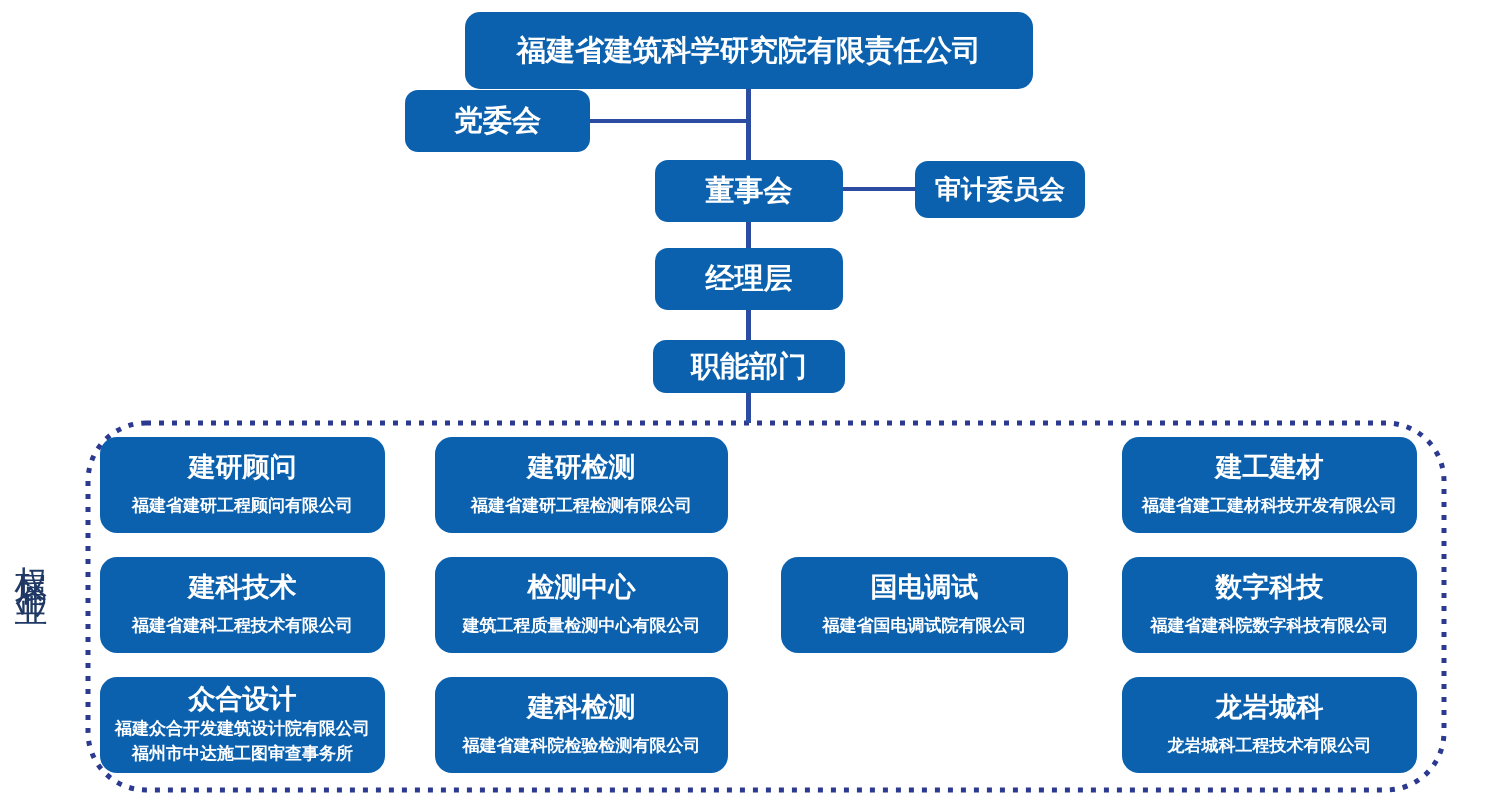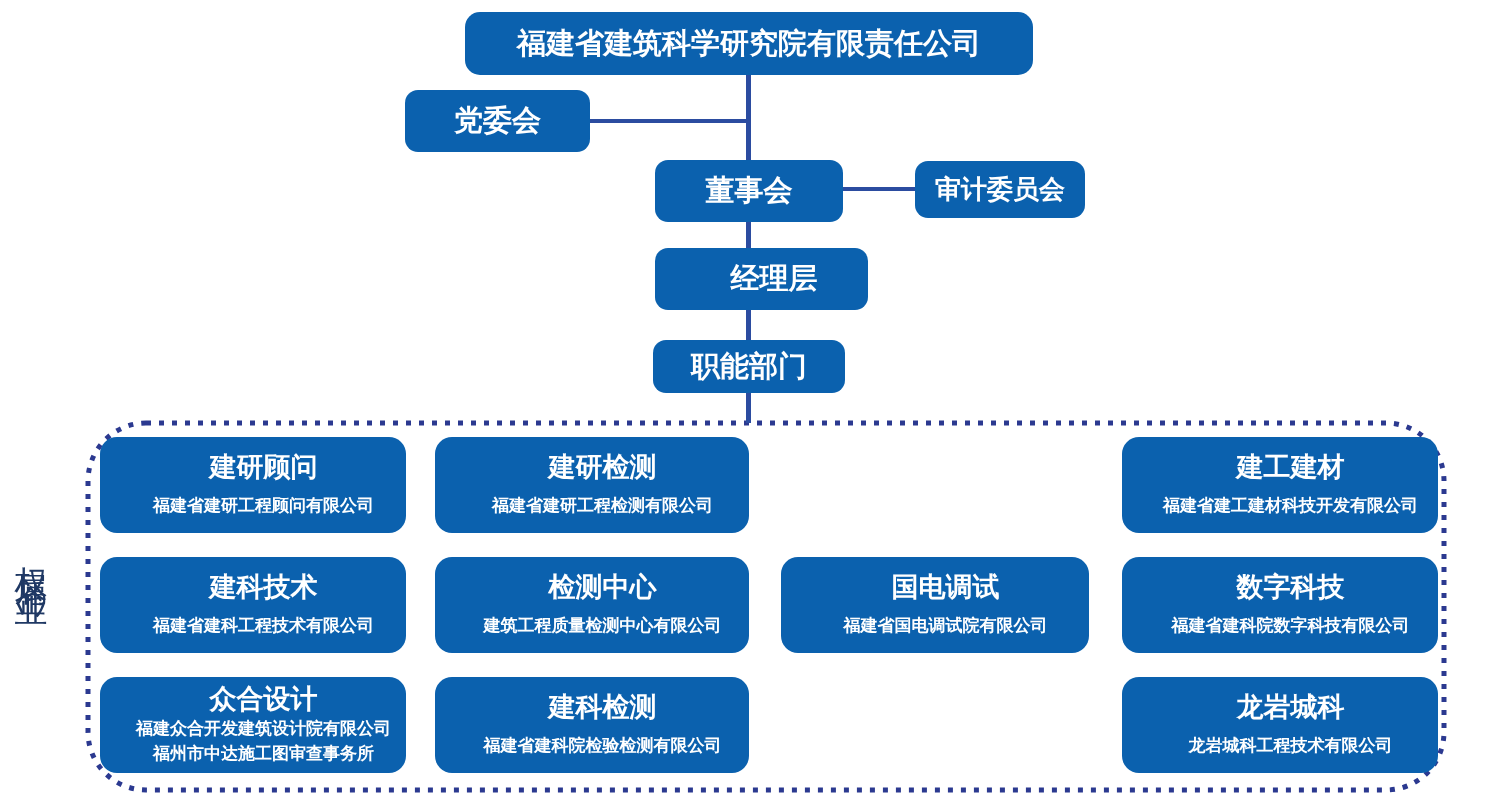--- a/index.html
+++ b/index.html
@@ -13,25 +13,25 @@
   .node{
     position:absolute;
     background:#0B61AE;
     color:#ffffff;
     display:flex;align-items:center;justify-content:center;
     font-weight:700;
     border-radius:13px;
     z-index:2;
     text-align:center;
   }
-  .root-node{left:465px;top:12px;width:568px;height:63px;font-size:29px;border-radius:15px;}
+  .root-node{left:465px;top:12px;width:568px;height:77px;font-size:29px;border-radius:15px;}
   .party-node{left:405px;top:90px;width:185px;height:62px;font-size:29px;}
   .board-node{left:655px;top:160px;width:188px;height:62px;font-size:29px;}
   .audit-node{left:915px;top:161px;width:170px;height:57px;font-size:26px;}
-  .management-node{left:655px;top:248px;width:188px;height:62px;font-size:29px;padding-left:25px;}
+  .management-node{left:655px;top:248px;width:188px;height:62px;font-size:29px;}
   .departments-node{left:653px;top:340px;width:192px;height:53px;font-size:29px;}
   .connector{position:absolute;background:#2B4CA0;z-index:1;}
   .line-trunk{left:746px;top:74px;width:5px;height:349px;}
   .line-party{left:588px;top:119px;width:160px;height:4px;}
   .line-audit{left:841px;top:187px;width:76px;height:4px;}
   .dotted-region{position:absolute;left:85px;top:420px;width:1362px;height:373px;z-index:0;}
   .dotted-region svg{display:block;}
   .group-label{
     position:absolute;left:8px;top:540px;height:170px;
     writing-mode:vertical-rl;text-orientation:upright;
@@ -39,21 +39,20 @@
     z-index:2;
   }
   .card{
     position:absolute;
     background:#0B61AE;color:#ffffff;
     border-radius:17px;
     display:flex;flex-direction:column;align-items:center;justify-content:center;
     gap:13px;
     z-index:2;text-align:center;
     height:96px;
-    padding-left:21px;
   }
   .card.two-line{gap:3px;}
   .card-title{font-size:27px;font-weight:700;line-height:1.1;}
   .card-sub{font-size:17px;font-weight:700;line-height:1.3;}
   .card-sub:empty{display:none;}
   
   .c0{left:100px;width:285px;}
   .c1{left:435px;width:293px;}
   .c2{left:781px;width:287px;}
   .c3{left:1122px;width:295px;}

